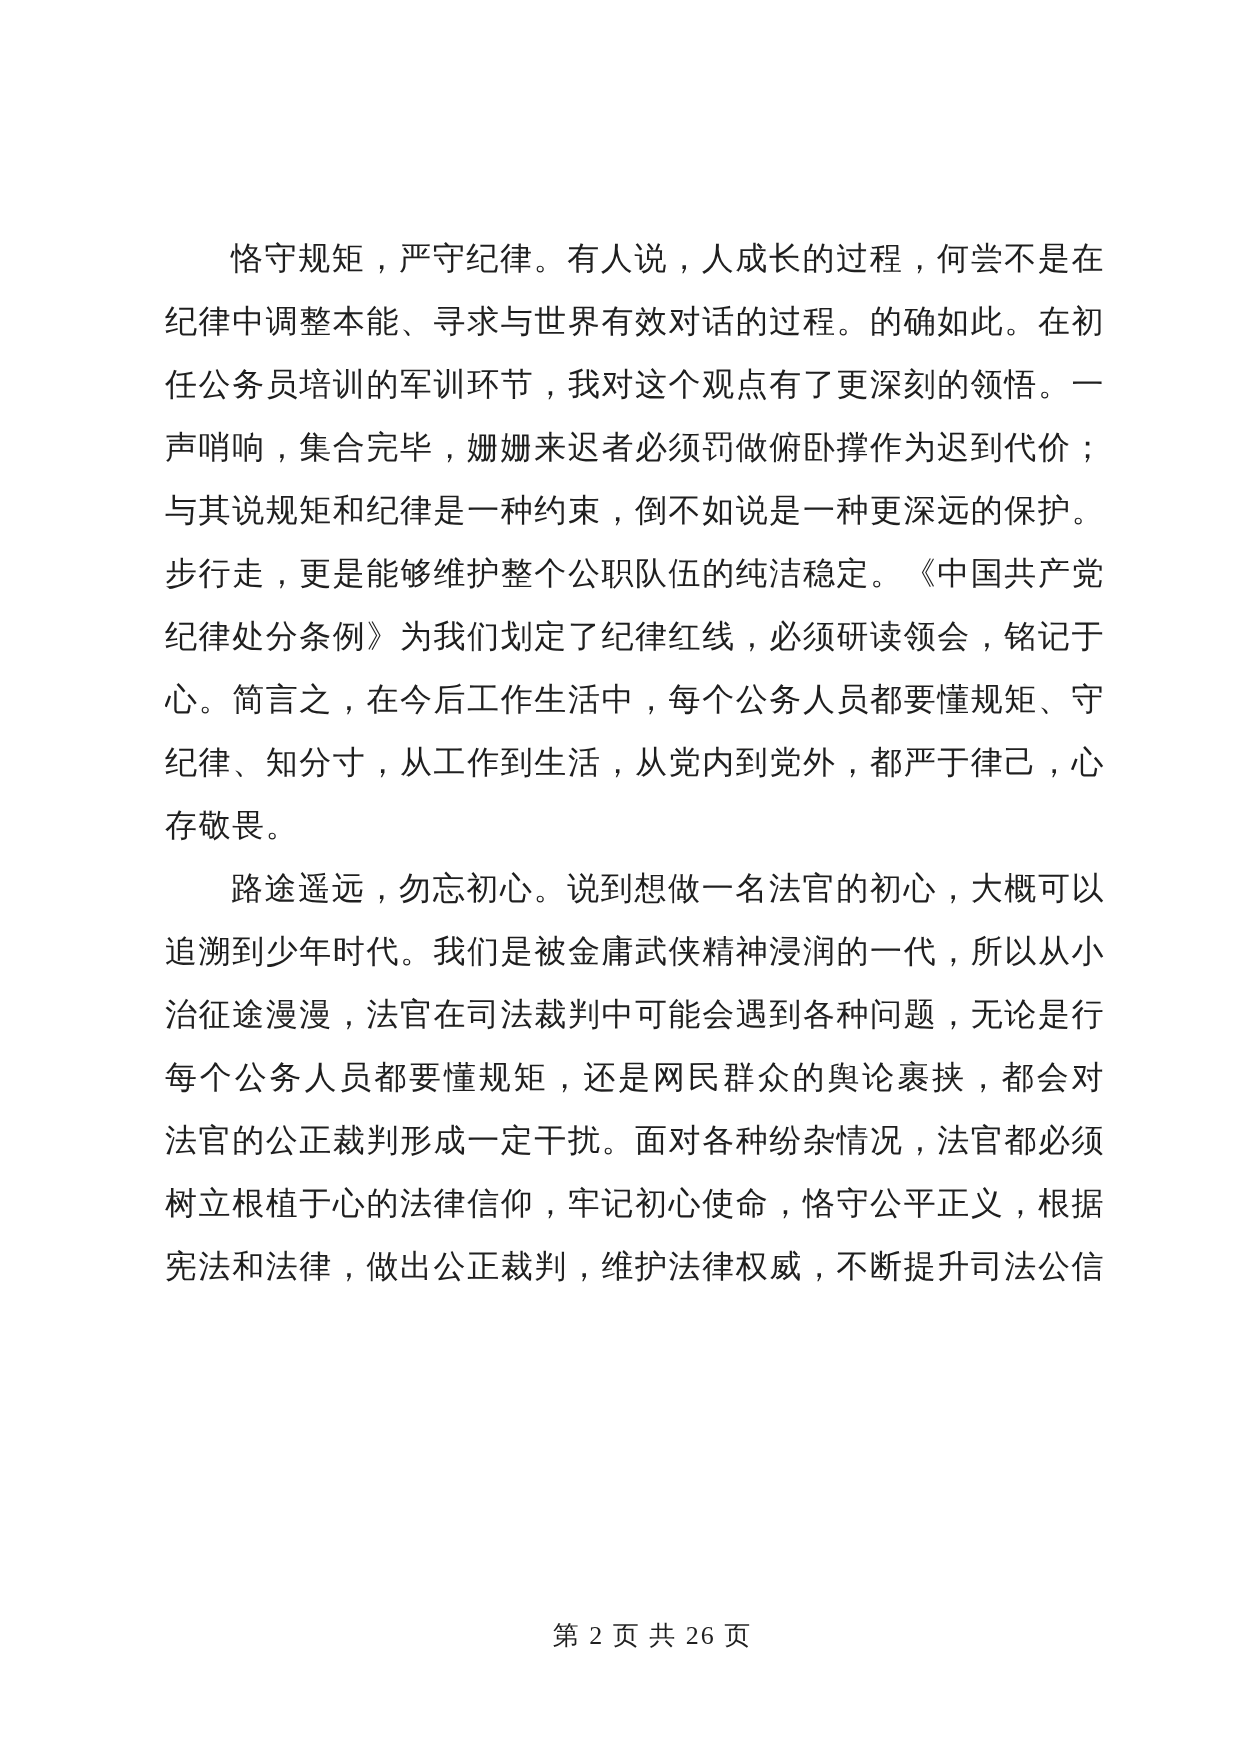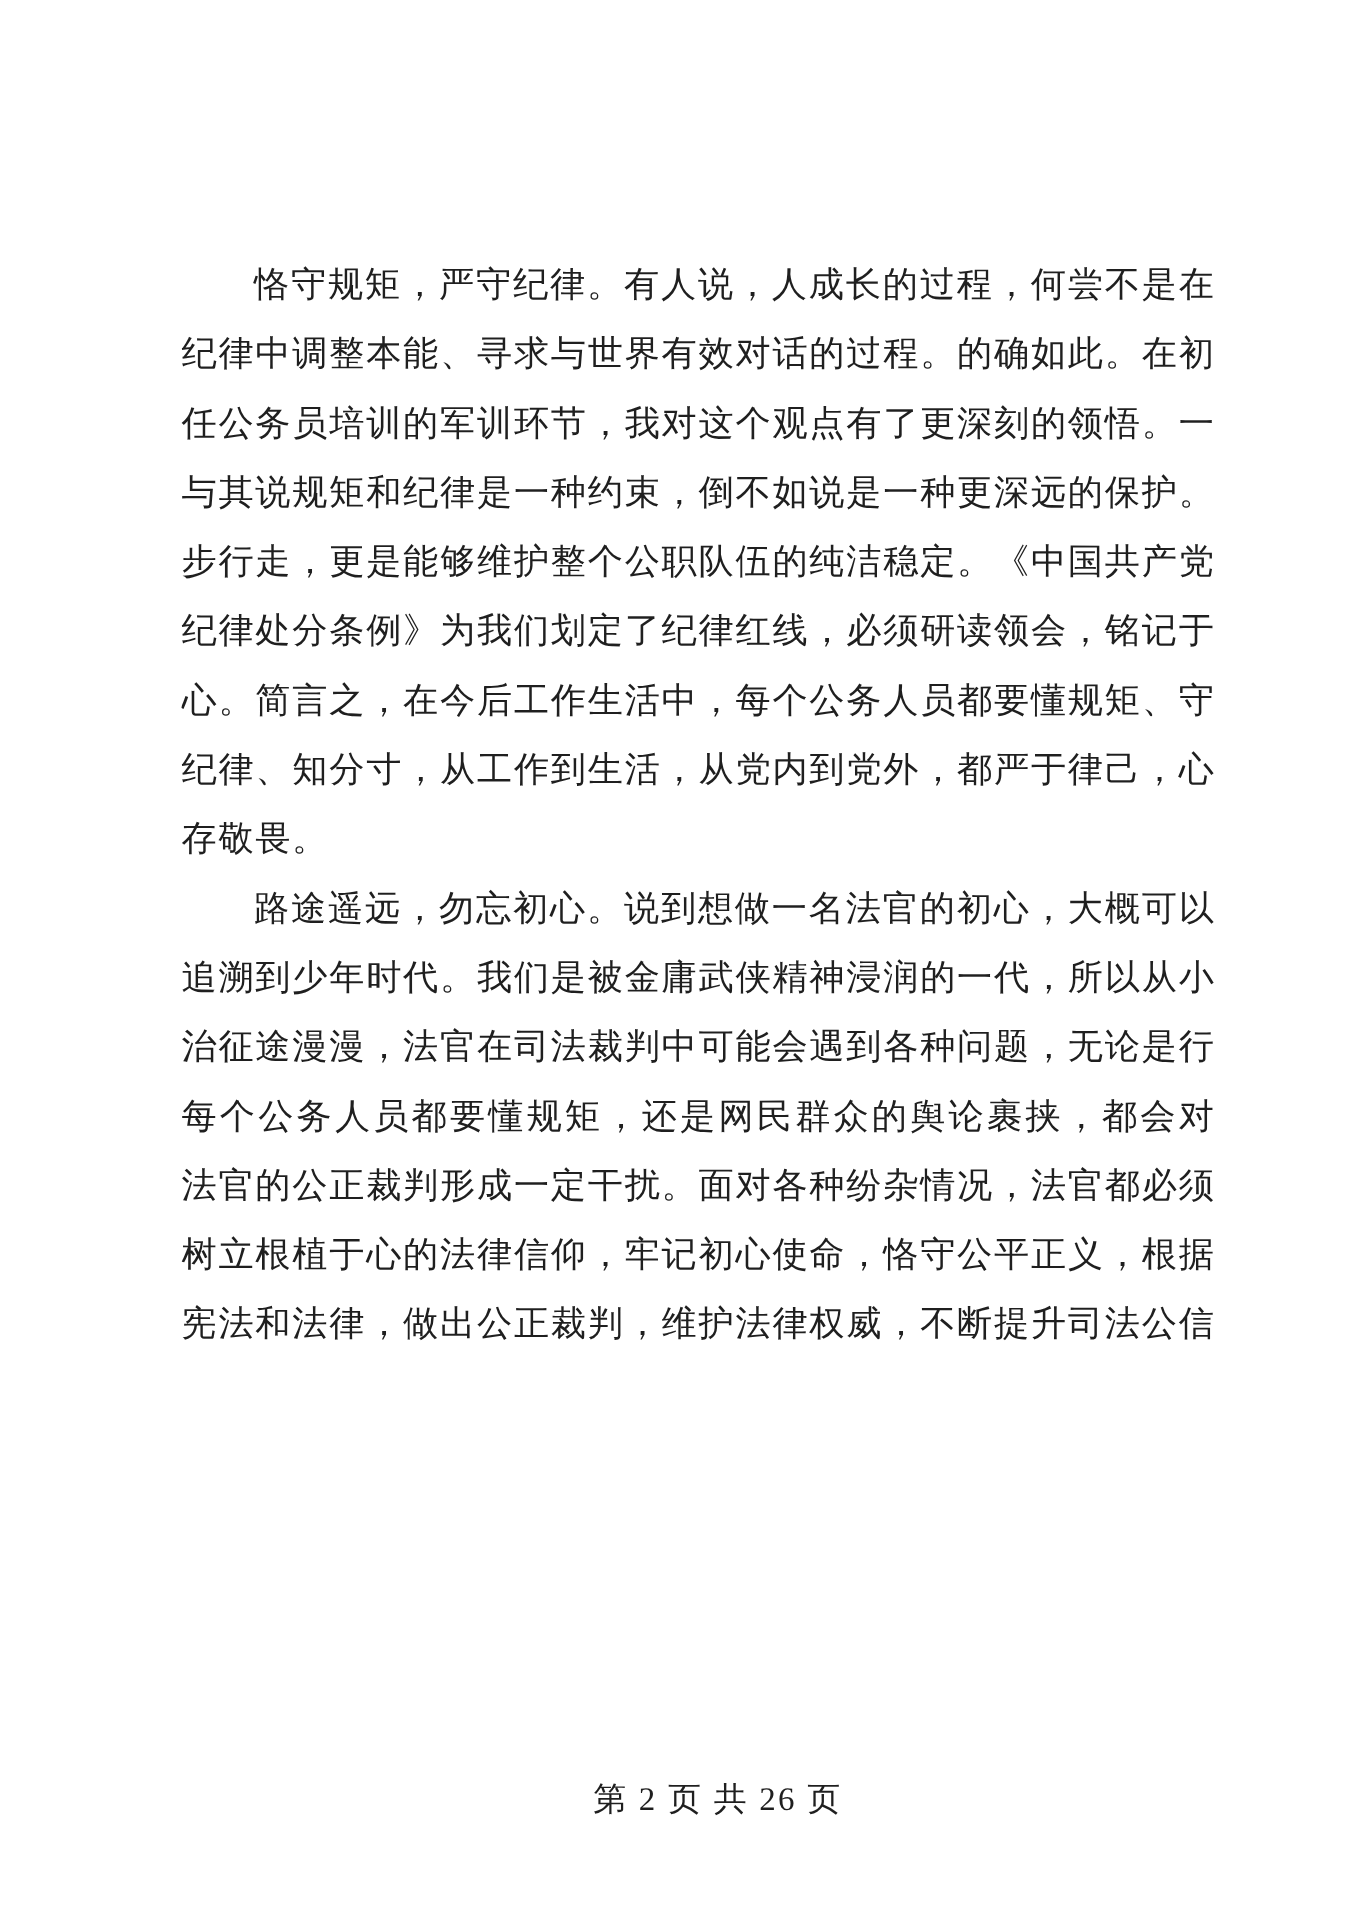--- a/index.html
+++ b/index.html
@@ -45,35 +45,36 @@
     text-align-last: left;
   }
   .footer {
     position: absolute;
     left: 0;
     top: 1620px;
     width: 100%;
     text-align: center;
     padding-left: 64px;
     box-sizing: border-box;
-    font-size: 30px;
+    font-size: 26px;
     line-height: 32px;
     letter-spacing: 2px;
     color: #1f1f1f;
   }
 </style>
 </head>
 <body>
 
 <div class="page">
   <div class="text-block" id="text-block">
       <div class="para">
         <div class="line first">恪守规矩，严守纪律。有人说，人成长的过程，何尝不是在</div>
         <div class="line">纪律中调整本能、寻求与世界有效对话的过程。的确如此。在初</div>
         <div class="line">任公务员培训的军训环节，我对这个观点有了更深刻的领悟。一</div>
+        <div class="line">声哨响，集合完毕，姗姗来迟者必须罚做俯卧撑作为迟到代价；</div>
         <div class="line">与其说规矩和纪律是一种约束，倒不如说是一种更深远的保护。</div>
         <div class="line">步行走，更是能够维护整个公职队伍的纯洁稳定。《中国共产党</div>
         <div class="line">纪律处分条例》为我们划定了纪律红线，必须研读领会，铭记于</div>
         <div class="line">心。简言之，在今后工作生活中，每个公务人员都要懂规矩、守</div>
         <div class="line">纪律、知分寸，从工作到生活，从党内到党外，都严于律己，心</div>
         <div class="line short-last">存敬畏。</div>
       </div>
       <div class="para">
         <div class="line first">路途遥远，勿忘初心。说到想做一名法官的初心，大概可以</div>
         <div class="line">追溯到少年时代。我们是被金庸武侠精神浸润的一代，所以从小</div>

